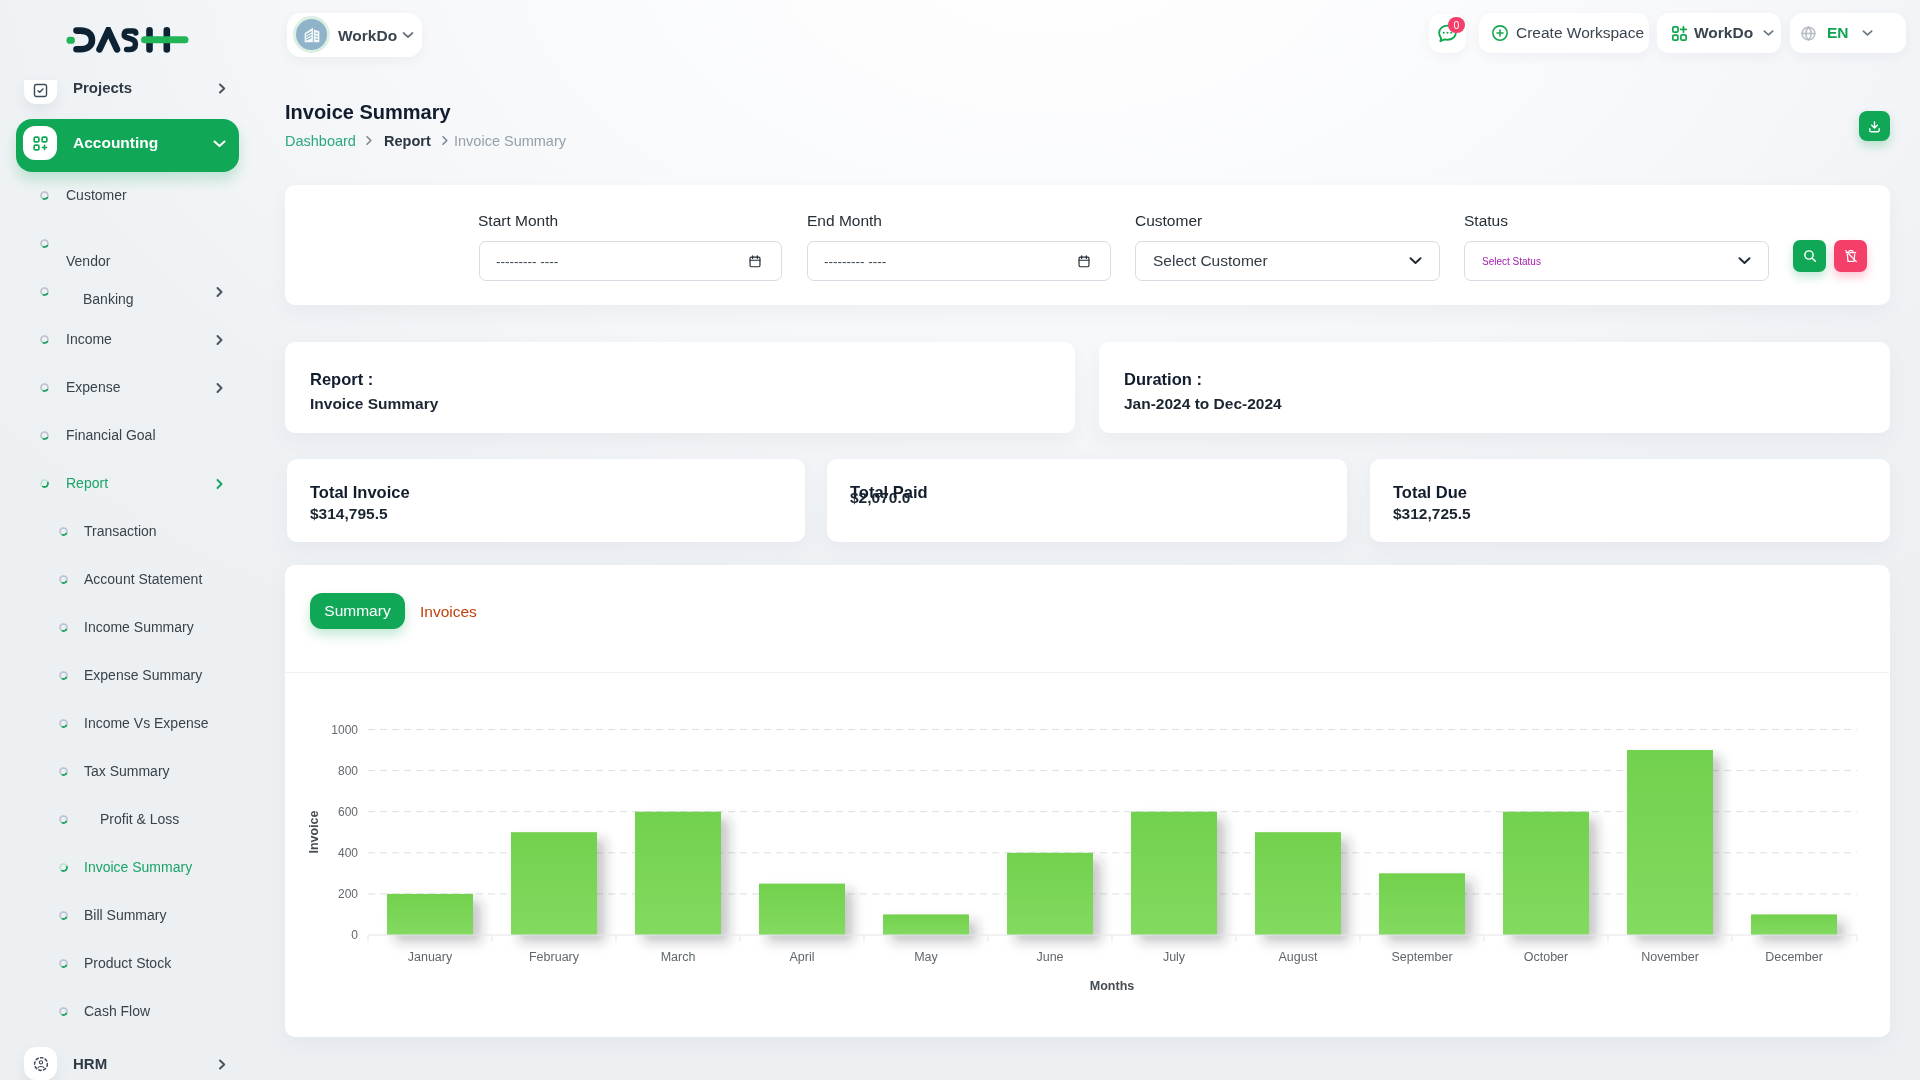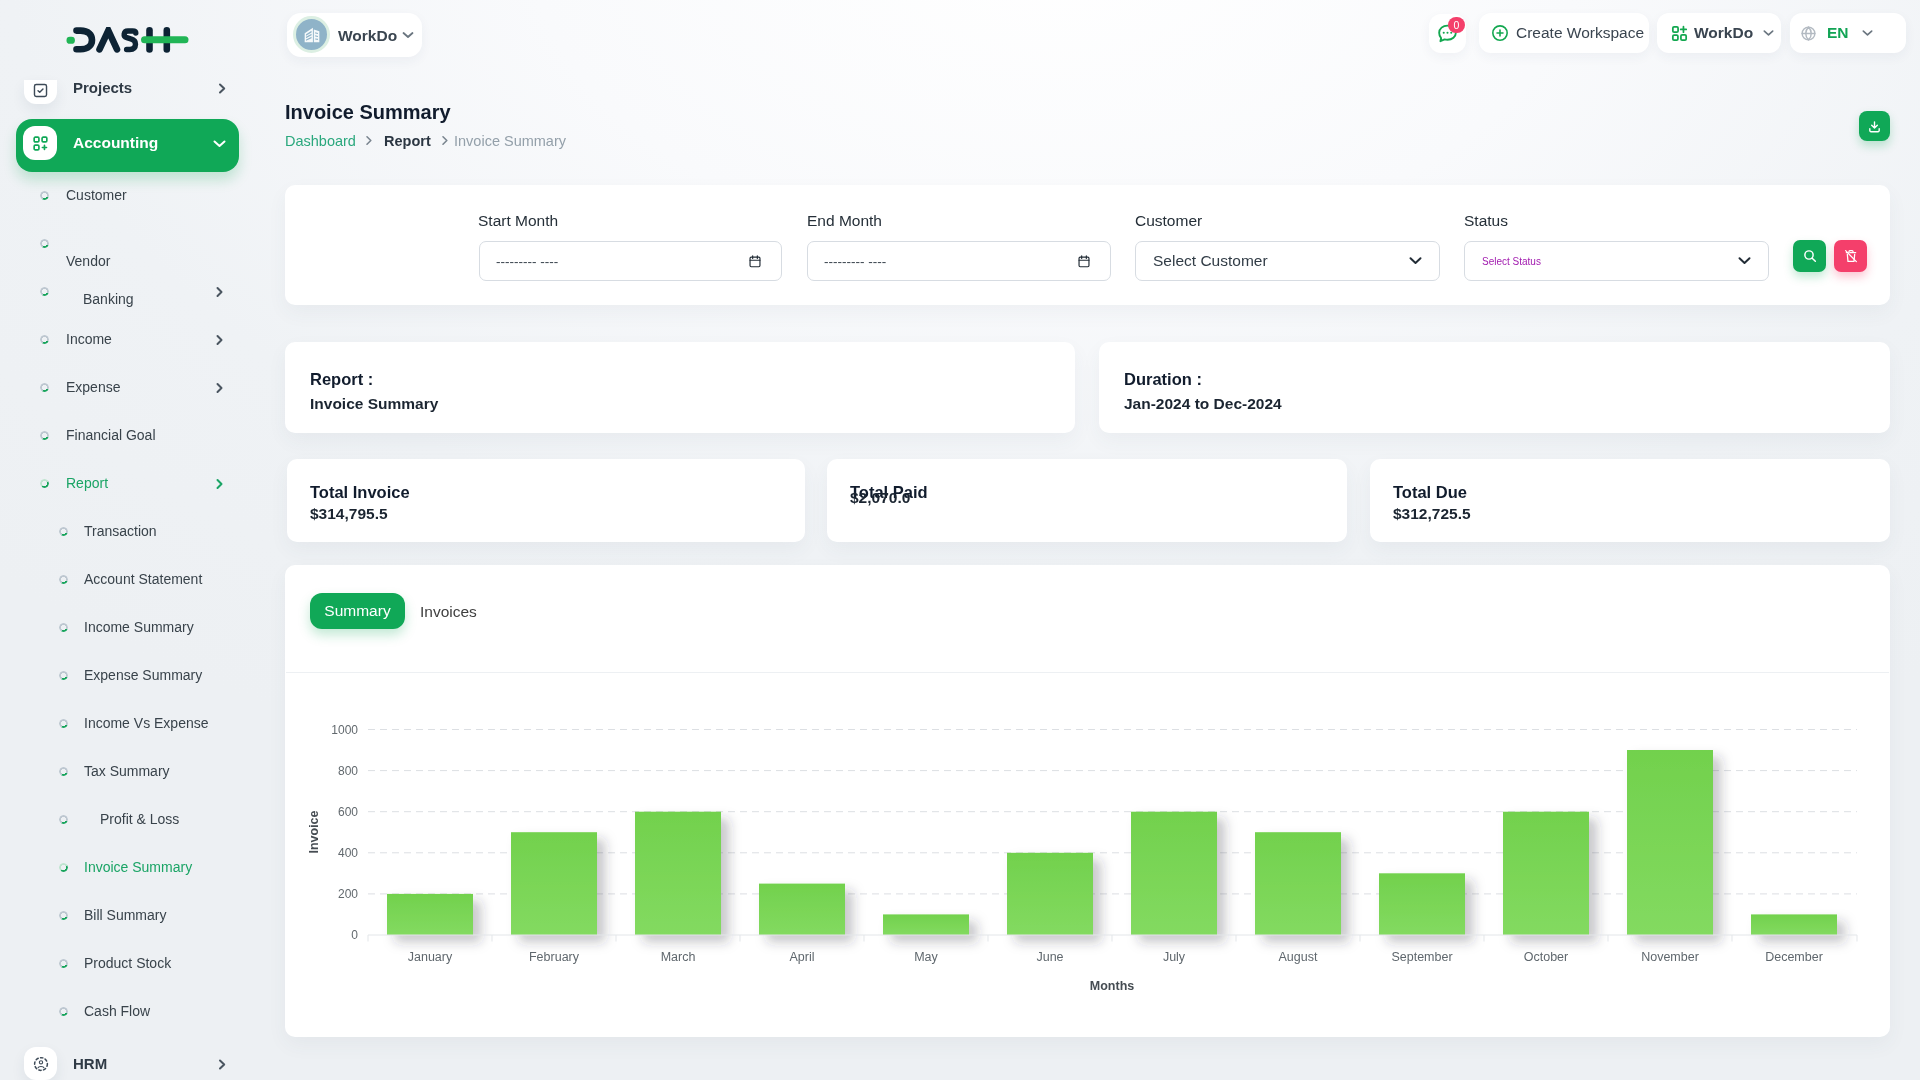--- a/index.html
+++ b/index.html
@@ -273,21 +273,21 @@
   <div class="abs cv" style="left:310px;top:505px;">$314,795.5</div>
   <div class="card" style="left:827px;top:459px;width:520px;height:83px;"></div>
   <div class="abs ct" style="left:850px;top:483px;">Total Paid</div>
   <div class="abs cv" style="left:850px;top:489px;">$2,070.0</div>
   <div class="card" style="left:1370px;top:459px;width:520px;height:83px;"></div>
   <div class="abs ct" style="left:1393px;top:483px;">Total Due</div>
   <div class="abs cv" style="left:1393px;top:505px;">$312,725.5</div>
 
   <div class="card" style="left:285px;top:565px;width:1605px;height:472px;"></div>
   <div class="abs" style="left:310px;top:593px;width:95px;height:36px;border-radius:12px;background:#10a857;display:flex;align-items:center;justify-content:center;color:#fff;font-size:15.5px;box-shadow:0 6px 12px rgba(16,168,87,0.25);">Summary</div>
-  <div class="abs" style="left:420px;top:603px;font-size:15.5px;color:#404040;">Invoices</div>
+  <div class="abs" style="left:420px;top:603px;font-size:15.5px;color:#c2410c;">Invoices</div>
   <div class="abs" style="left:286px;top:672px;width:1603px;height:1px;background:#edf0f3;"></div>
 
   <svg class="abs" style="left:285px;top:675px;" width="1605" height="360" viewBox="0 0 1605 360">
     <defs>
       <linearGradient id="barg" x1="0" y1="0" x2="0" y2="1">
         <stop offset="0" stop-color="#72d14d"></stop>
         <stop offset="1" stop-color="#83da60"></stop>
       </linearGradient>
       <filter id="bsh" x="-30%" y="-30%" width="180%" height="180%">
         <feDropShadow dx="8" dy="7" stdDeviation="6" flood-color="#30343a" flood-opacity="0.27"></feDropShadow>

